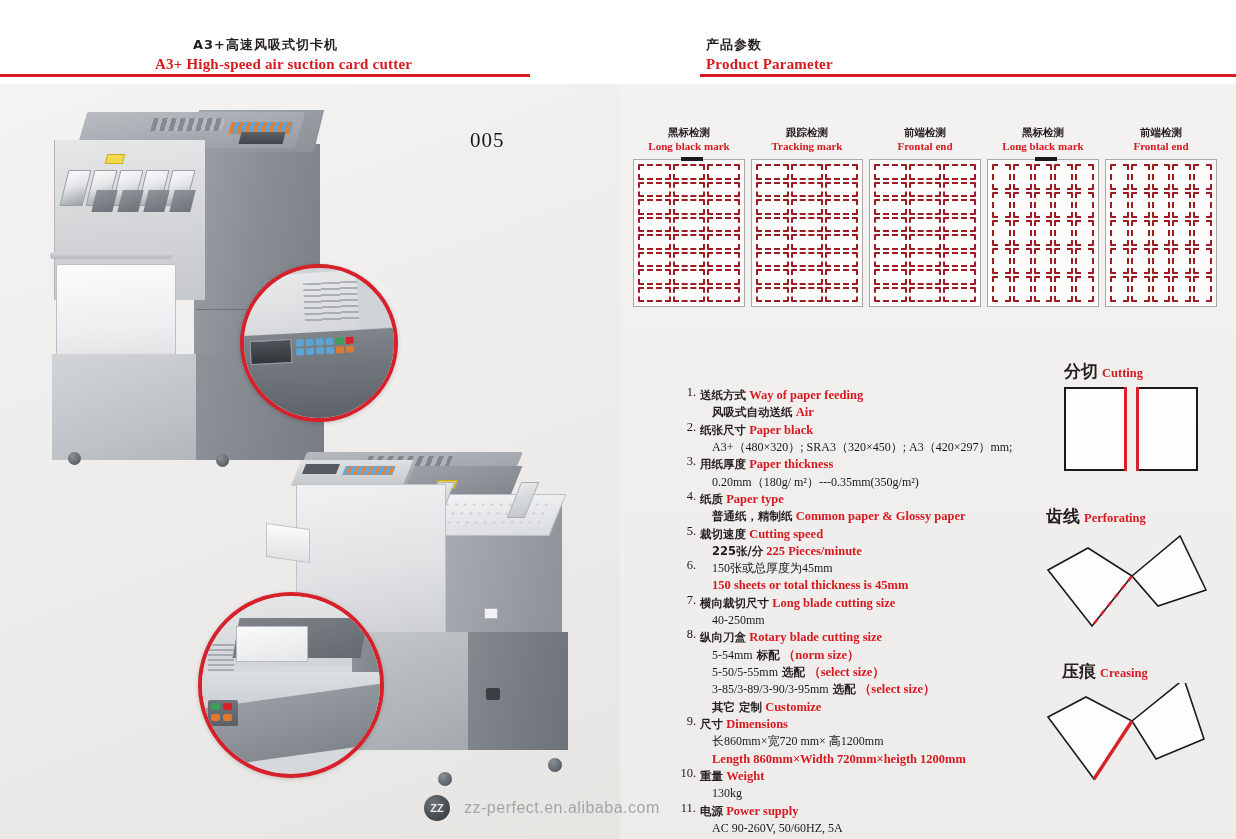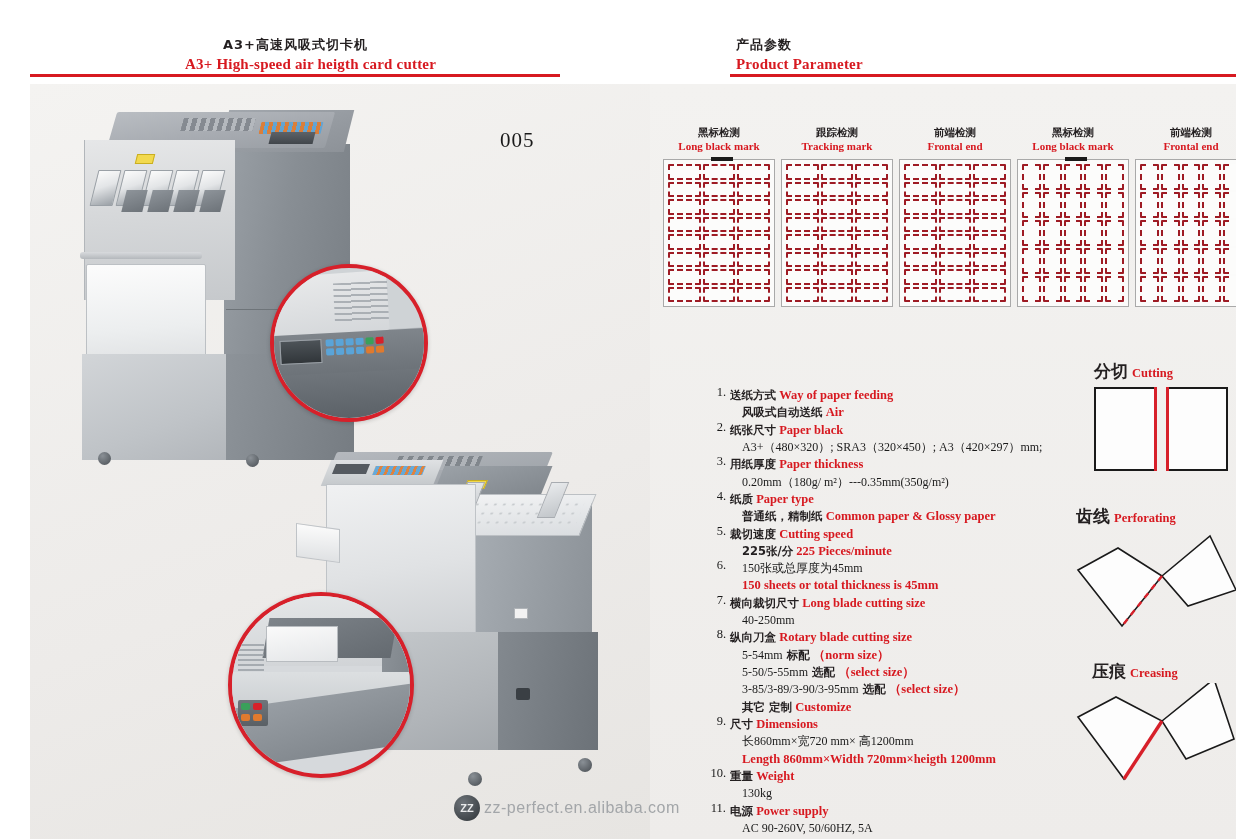--- a/index.html
+++ b/index.html
@@ -3,21 +3,21 @@
 <meta charset="utf-8">
 <style>
   html,body{margin:0;padding:0;}
   body{
     width:1236px;height:839px;
     background:#ffffff;
     font-family:"Liberation Serif", serif;
     overflow:hidden;
     position:relative;
   }
-  .page{position:absolute;inset:0;background:#ffffff;margin-left:30px;}
+  .page{position:absolute;inset:0;background:#ffffff;}
 
   
   .header{position:absolute;left:0;top:0;width:1236px;height:84px;background:#ffffff;}
   .hdr-block{position:absolute;}
   .hdr-cn{font-size:13px;color:#231f20;letter-spacing:1px;white-space:nowrap;
           font-family:"DejaVu Sans", sans-serif;font-weight:600;}
   .hdr-en{font-size:15px;color:#d71920;white-space:nowrap;font-weight:700;letter-spacing:.2px;}
   .hdr-left{left:155px;top:36px;}
   .hdr-left .hdr-cn{margin-left:38px;}
   .hdr-left .hdr-en{margin-top:2px;}
@@ -200,41 +200,41 @@
   .d-cn{font-size:17px;color:#231f20;font-family:"DejaVu Sans", sans-serif;font-weight:600;}
   .d-en{font-size:12.5px;color:#d71920;font-weight:700;font-family:"Liberation Serif", serif;}
 
   
   .cut-wrap{position:relative;width:152px;height:84px;margin-top:4px;}
   .cut-rect{position:absolute;top:0;width:62px;height:84px;background:#fdfdfd;
             border:2px solid #1a1a1a;box-sizing:border-box;}
   .cut-edge{position:absolute;top:0;width:3px;height:84px;background:#d7202a;}
 
   
-  .watermark{position:absolute;left:424px;top:795px;display:flex;align-items:center;gap:4px;}
+  .watermark{position:absolute;left:424px;top:795px;display:flex;align-items:center;gap:14px;}
   .wm-badge{width:26px;height:26px;border-radius:50%;
     background:radial-gradient(circle at 35% 30%,#6d7379,#2e3337);
     display:flex;align-items:center;justify-content:center;
     color:#e9eaeb;font-size:11px;font-weight:700;font-family:"Liberation Sans", sans-serif;}
   .wm-text{font-size:16px;color:#a3a6a9;font-family:"Liberation Sans", sans-serif;
            letter-spacing:.5px;text-align:center;}
 </style>
 </head>
 <body>
 
 <div class="page">
 
   <div class="body-bg"></div>
   <div class="left-panel"></div>
   <div class="right-panel"></div>
 
   <div class="header">
     <div class="hdr-block hdr-left">
       <div class="hdr-cn">A3+高速风吸式切卡机</div>
-      <div class="hdr-en">A3+  High-speed air heigth card cutter</div>
+      <div class="hdr-en">A3+  High-speed air suction card cutter</div>
     </div>
     <div class="hdr-block hdr-right">
       <div class="hdr-cn">产品参数</div>
       <div class="hdr-en">Product Parameter</div>
     </div>
     <div class="rule rule-left"></div>
     <div class="rule rule-right"></div>
   </div>
 
   <div class="model-no">005</div>

